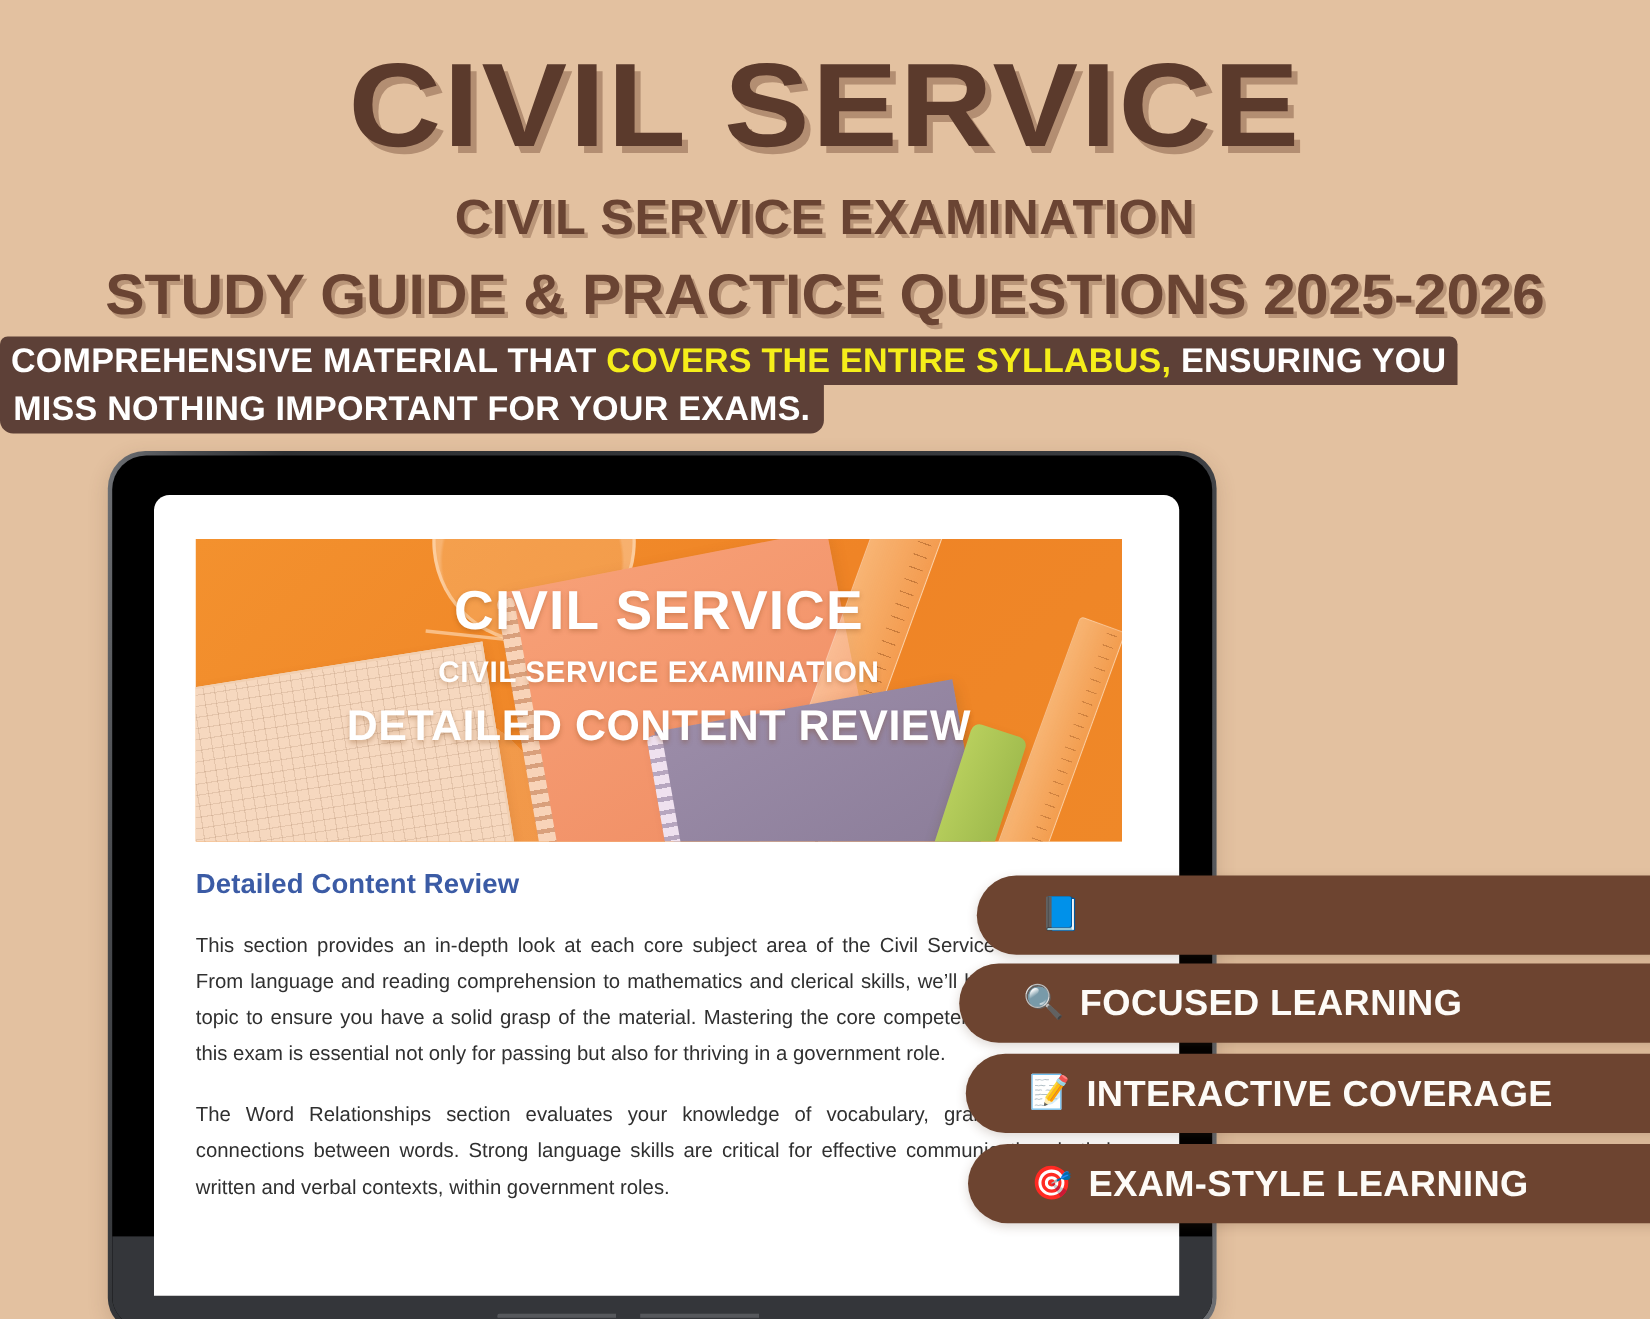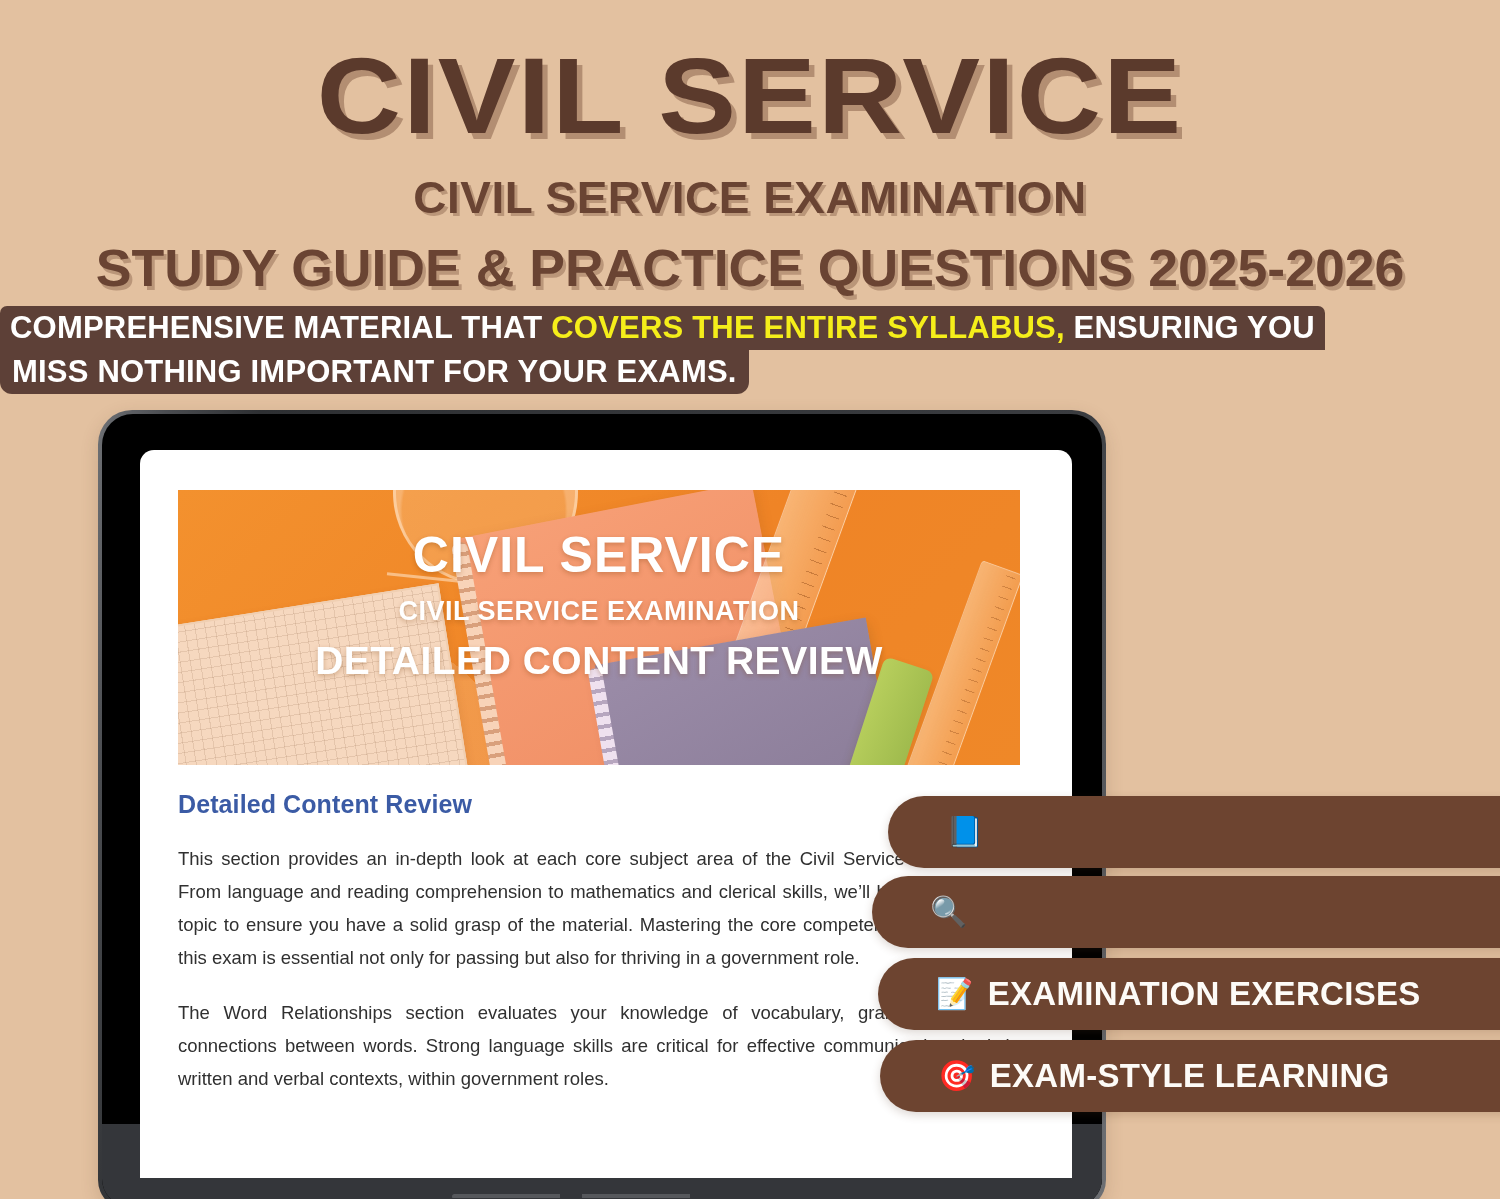--- a/index.html
+++ b/index.html
@@ -305,21 +305,22 @@
     </div>
     <div class="speaker-dots"></div>
   </div>
 </div>
 
 <div class="pill pill-1">
   <span class="emo">📘</span>
 </div>
 <div class="pill pill-2">
   <span class="emo">🔍</span>
+  <span>FOCUSED LEARNING</span>
 </div>
 <div class="pill pill-3">
   <span class="emo">📝</span>
-  <span>EXAMINATION EXERCISES</span>
+  <span>INTERACTIVE COVERAGE</span>
 </div>
 <div class="pill pill-4">
   <span class="emo">🎯</span>
   <span>EXAM-STYLE LEARNING</span>
 </div>
 
 </body></html>

